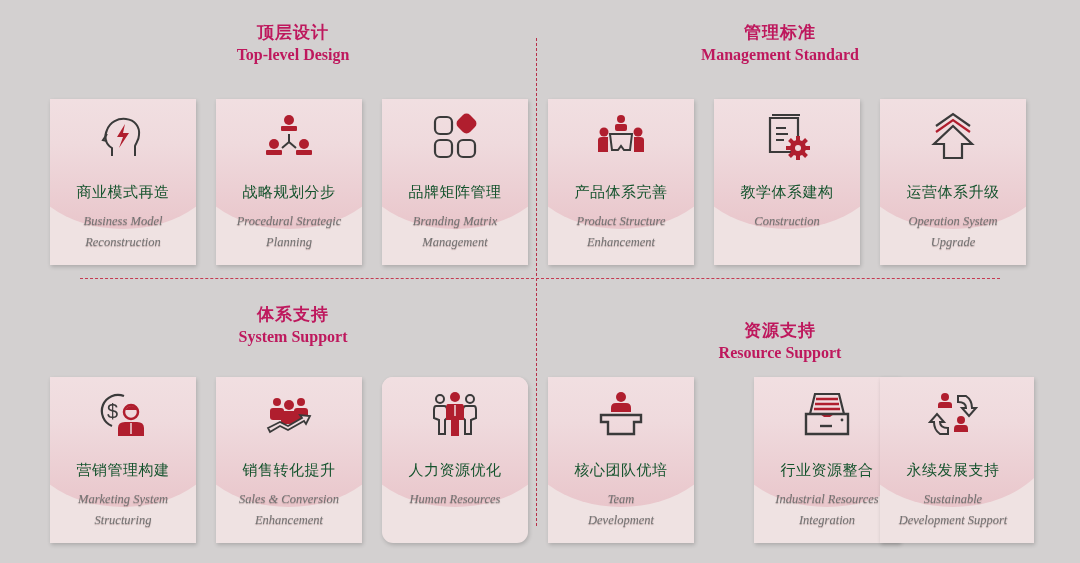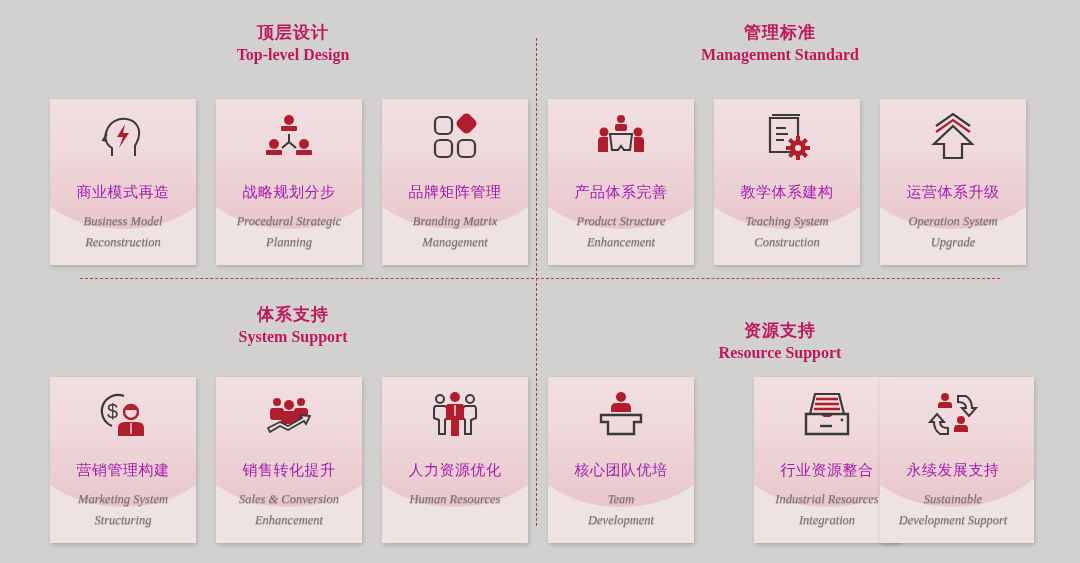--- a/index.html
+++ b/index.html
@@ -35,21 +35,21 @@
     position: absolute; left: -30px; top: -60px; width: 206px; height: 130px;
     border-radius: 0 0 50% 50% / 0 0 40% 40%;
     background: linear-gradient(#f4e6e7 0%, #efdadd 55%, #e9c6cb 100%);
     padding-top: 60px;
   }
   .card .icon {
     position: absolute; left: 48px; top: 13px; width: 50px; height: 50px;
   }
   .card .cn {
     position: absolute; top: 84px; left: 0; width: 146px; text-align: center;
-    color: #a21caf; font-size: 15px; letter-spacing: 0.5px;
+    color: #14532d; font-size: 15px; letter-spacing: 0.5px;
   }
   .card .en {
     position: absolute; top: 112px; left: 4px; width: 138px; text-align: center;
     color: #737373; font-style: italic;
     font-family: "Liberation Serif", serif;
     font-size: 12.5px; line-height: 21px;
     text-shadow: 0 1px 1px rgba(120,80,80,0.45);
   }
 </style>
 </head>
@@ -147,21 +147,20 @@
     <path d="M10 3 L38 3" stroke="#3a3a3a" stroke-width="2"></path>
     <path d="M14 16 L24 16 M14 22 L26 22 M14 28 L22 28" stroke="#3a3a3a" stroke-width="2"></path>
     <circle cx="36" cy="36" r="8" fill="#b01e2e"></circle>
     <g stroke="#b01e2e" stroke-width="4">
         <path d="M36 24 L36 48 M24 36 L48 36 M27.5 27.5 L44.5 44.5 M44.5 27.5 L27.5 44.5"></path>
       </g>
     <circle cx="36" cy="36" r="3" fill="#efdadd"></circle>
   </svg>
   <div class="cn">教学体系建构</div>
   <div class="en">
-      <div>Teaching System</div>
       <div>Construction</div>
     </div>
 </div>
 
 <div class="card" style="left:880px; top:99px;">
   <div class="top"></div>
   <svg class="icon" viewBox="0 0 50 50">
     <path d="M8 14 L25 2 L42 14" fill="none" stroke="#3a3a3a" stroke-width="2.2"></path>
     <path d="M8 20 L25 8 L42 20" fill="none" stroke="#b01e2e" stroke-width="2.2"></path>
     <path d="M16 46 L16 32 L6 32 L25 14 L44 32 L34 32 L34 46 Z" fill="none" stroke="#3a3a3a" stroke-width="2.2"></path>
@@ -201,21 +200,21 @@
     <rect x="17" y="21" width="16" height="13" rx="3" fill="#b01e2e"></rect>
     <path d="M4 38 L16 32 L24 36 L38 28 L36 25 L46 26 L42 34 L40 31 L24 40 L16 36 L6 42 Z" fill="#efdadd" stroke="#3a3a3a" stroke-width="1.8"></path>
   </svg>
   <div class="cn">销售转化提升</div>
   <div class="en">
       <div>Sales &amp; Conversion</div>
       <div>Enhancement</div>
     </div>
 </div>
 
-<div class="card" style="left:382px; top:377px;">
+<div class="card" style="left:382px; top:377px;border-radius:11px;">
   <div class="top"></div>
   <svg class="icon" viewBox="0 0 50 50">
     <circle cx="10" cy="9" r="4" fill="none" stroke="#3a3a3a" stroke-width="2"></circle>
     <path d="M6 16 L14 16 Q17 16 17 20 L17 28 L15 30 L15 44 L9 44 L9 30 L4 28 L4 20 Q4 16 6 16 Z" fill="none" stroke="#3a3a3a" stroke-width="2"></path>
     <circle cx="40" cy="9" r="4" fill="none" stroke="#3a3a3a" stroke-width="2"></circle>
     <path d="M36 16 L44 16 Q46 16 46 20 L46 28 L41 30 L41 44 L35 44 L35 30 L33 28 L33 20 Q33 16 36 16 Z" fill="none" stroke="#3a3a3a" stroke-width="2"></path>
     <circle cx="25" cy="7" r="5" fill="#b01e2e"></circle>
     <path d="M18 14 L32 14 Q34 14 34 18 L34 30 L29 30 L29 46 L21 46 L21 30 L16 30 L16 18 Q16 14 18 14 Z" fill="#b01e2e"></path>
     <path d="M25 15 L25 26" stroke="#efdadd" stroke-width="1.5"></path>
   </svg>

